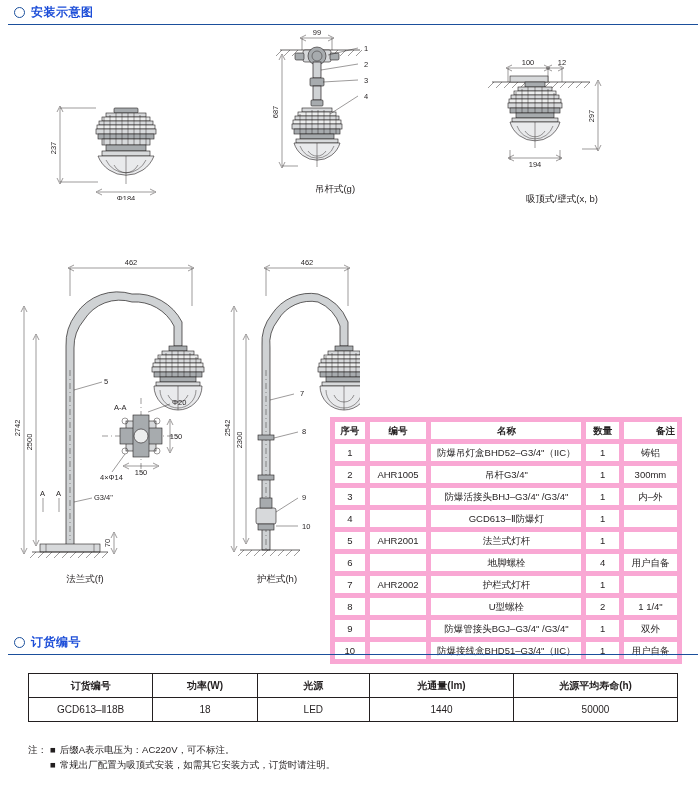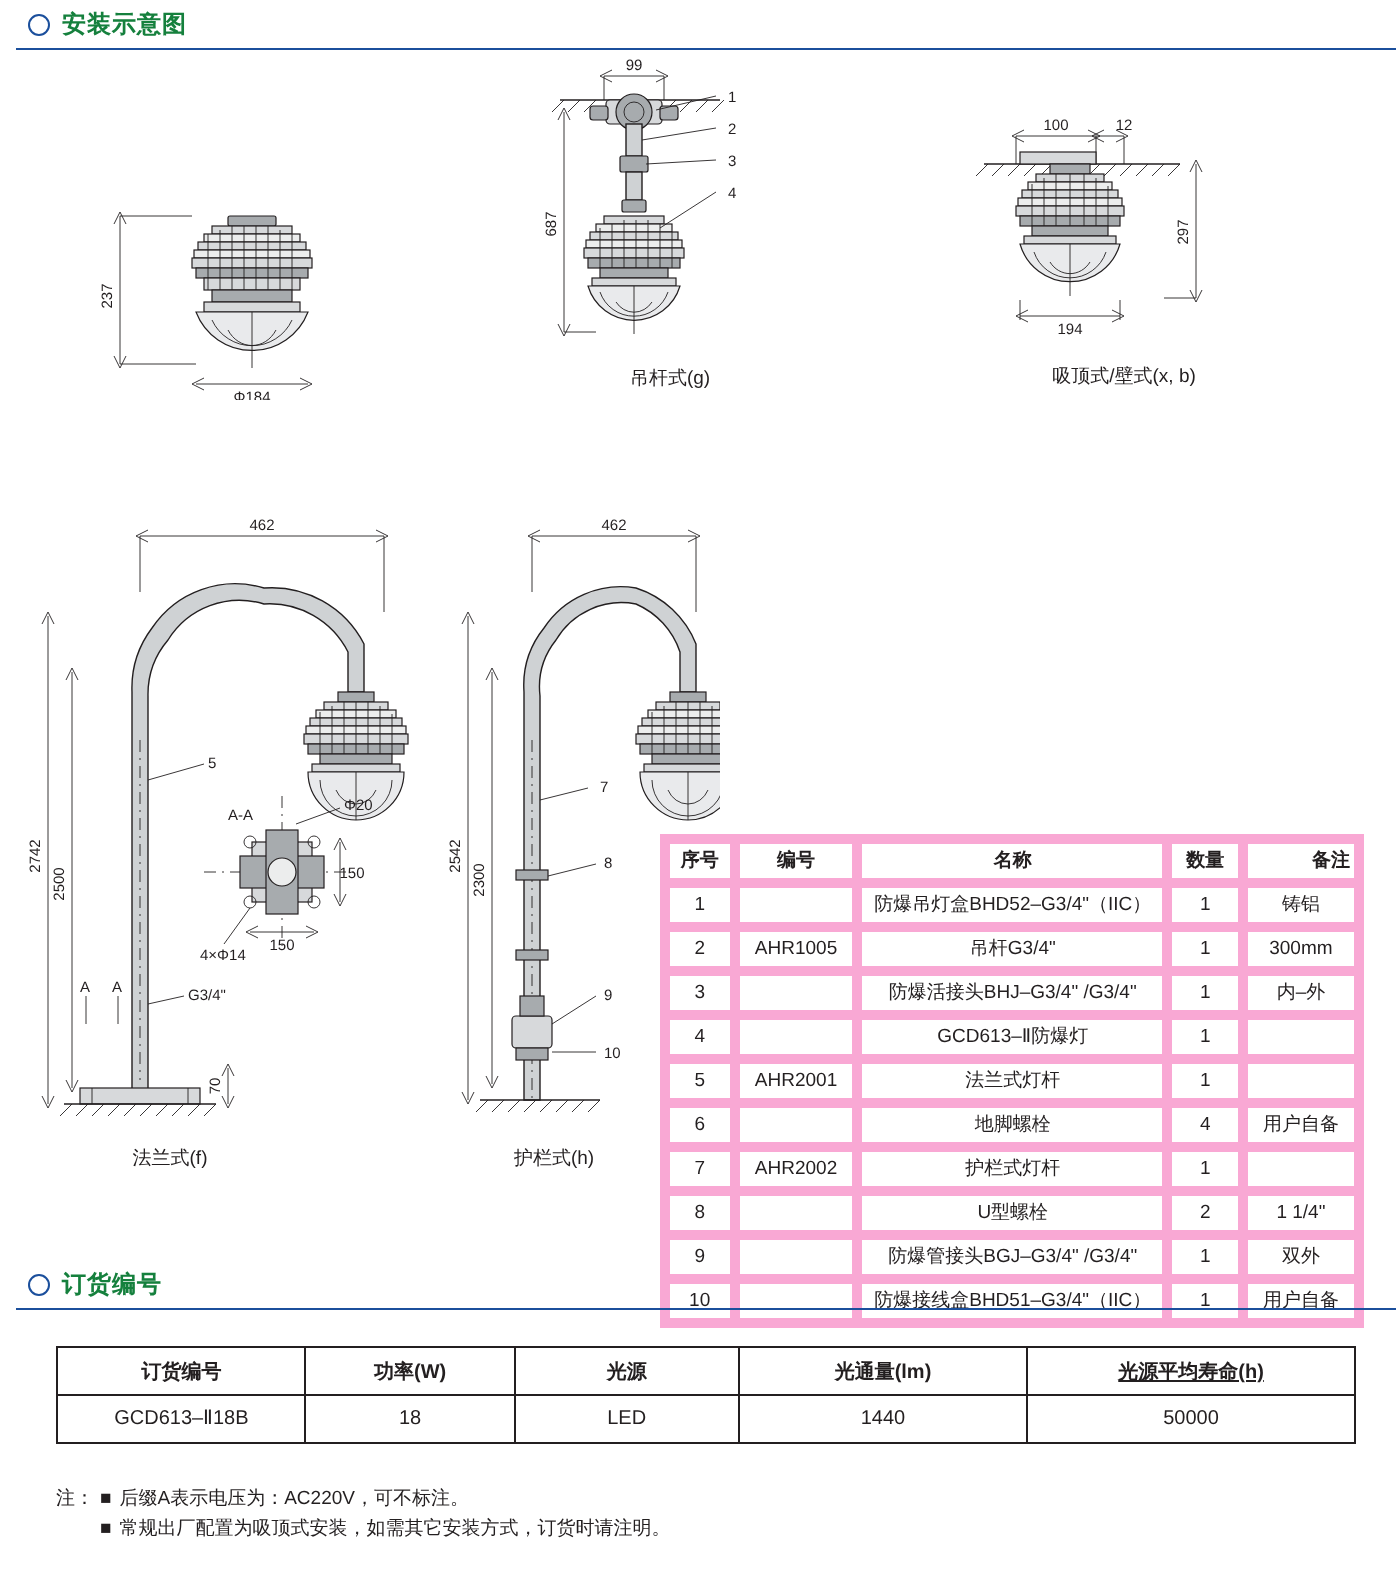--- a/index.html
+++ b/index.html
@@ -16,21 +16,21 @@
     display:flex;align-items:center;
     padding:0 0 3px 6px;
     border-bottom:1px solid #1b4f9c;
     margin:0 8px;
   }
   .section-head .ring{
     width:9px;height:9px;border:1.6px solid #1b4f9c;border-radius:50%;
     margin-right:6px;flex:0 0 auto;
   }
   .section-head .title{
-    font-size:12px;font-weight:bold;color:#15803d;letter-spacing:.5px;
+    font-size:12px;font-weight:bold;color:#1d4ed8;letter-spacing:.5px;
   }
   #sec1{position:absolute;left:0;top:4px;width:684px;}
   #sec2{position:absolute;left:0;top:634px;width:684px;}
   .dim{font-size:7.5px;fill:#231f20;}
 
   svg{display:block;}
   .ln{stroke:#231f20;stroke-width:.7;fill:none;}
   .lnt{stroke:#231f20;stroke-width:.45;fill:none;}
   .hatch{stroke:#231f20;stroke-width:.45;fill:none;}
   .body-f{fill:#d7d9db;stroke:#231f20;stroke-width:.6;}
@@ -65,21 +65,21 @@
     position:absolute;left:28px;top:673px;width:650px;font-size:10px;
   }
   #order-table td,#order-table th{
     border:1px solid #231f20;text-align:center;padding:2px 2px;height:19px;font-weight:normal;
   }
   #order-table th{font-weight:bold;}
   #order-table .o0{width:120px;}
   #order-table .o1{width:100px;}
   #order-table .o2{width:108px;}
   #order-table .o3{width:140px;}
-  #order-table .o4{width:160px;text-decoration:underline;}
+  #order-table .o4{width:160px;}
 
   #notes{position:absolute;left:28px;top:742px;width:650px;font-size:9.5px;line-height:15px;}
   #notes .nrow{display:flex;align-items:flex-start;}
   #notes .nlabel{width:22px;flex:0 0 auto;}
   #notes .nbody{flex:1 1 auto;}
   #notes .bullet{margin-right:4px;}
   .cap-abs{position:absolute;font-size:9.5px;text-align:center;}
 </style>
 </head>
 <body>
@@ -276,21 +276,21 @@
   <text class="dim" x="124" y="64" text-anchor="middle" transform="rotate(-90 124 64)">297</text>
   <line class="lnt" x1="112" y1="97" x2="128" y2="97"></line>
 
   <line class="lnt" x1="40" y1="106" x2="90" y2="106"></line>
   <path class="lnt" d="M44,103 L38,106 L44,109"></path>
   <path class="lnt" d="M86,103 L92,106 L86,109"></path>
   <text class="dim" x="65" y="115" text-anchor="middle">194</text>
   <line class="lnt" x1="40" y1="98" x2="40" y2="108"></line>
   <line class="lnt" x1="90" y1="98" x2="90" y2="108"></line>
 </svg>
-<div class="cap-abs" style="left:472px;top:182px;width:180px;">吸顶式/壁式(x, b)</div>
+<div class="cap-abs" style="left:472px;top:193px;width:180px;">吸顶式/壁式(x, b)</div>
 
 <svg style="position:absolute;left:10px;top:250px;" width="230" height="330" viewBox="0 0 230 330">
 
   <line class="lnt" x1="60" y1="18" x2="182" y2="18"></line>
   <path class="lnt" d="M64,15 L58,18 L64,21"></path>
   <path class="lnt" d="M178,15 L184,18 L178,21"></path>
   <text class="dim" x="121" y="15" text-anchor="middle">462</text>
   <line class="lnt" x1="60" y1="18" x2="60" y2="46"></line>
   <line class="lnt" x1="182" y1="18" x2="182" y2="56"></line>
 

